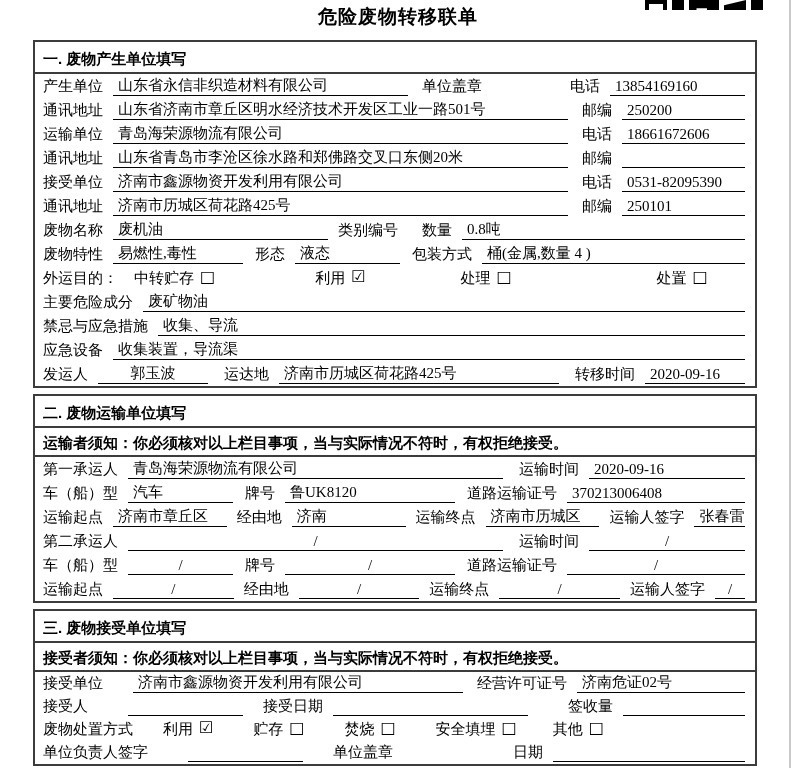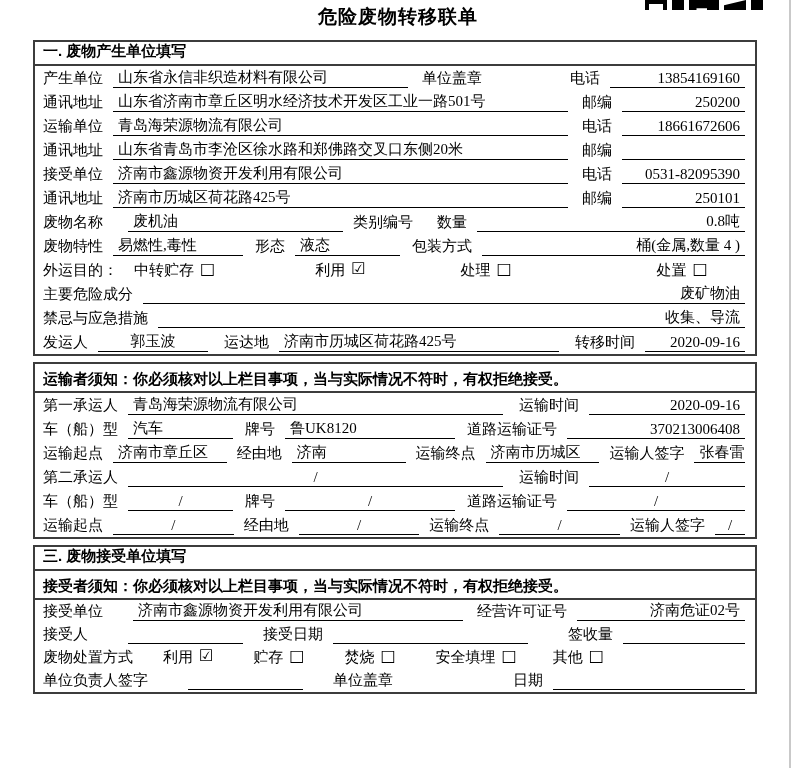--- a/index.html
+++ b/index.html
@@ -20,32 +20,32 @@
   }
   .qr{position:absolute;right:33px;top:0;height:10px;display:flex;gap:5px;overflow:hidden;align-items:flex-start;}
   .qr-o{width:22px;height:15px;border:4px solid #000;box-sizing:border-box;background:#fff;}
   .qr-b{height:15px;background:#000;}
   .qb1{width:12px;}.qb2{width:30px;clip-path:polygon(0 0,100% 0,100% 100%,60% 100%,60% 55%,25% 55%,25% 100%,0 100%);}
   .qb3{width:22px;clip-path:polygon(0 35%,100% 0,100% 100%,0 100%);}
   
   .sec{margin:0 39px 6px 33px;border:2px solid #3c3c3c;background:#fff;}
   .sec-h{
     font-family:"Liberation Sans","DejaVu Sans",sans-serif;font-weight:bold;
-    font-size:15px;padding:0 8px 3px 8px;border-bottom:2px solid #3c3c3c;
+    font-size:15px;padding:8px 8px 3px 8px;border-bottom:2px solid #3c3c3c;
   }
   .notice{padding:6px 8px 2px 8px;border-bottom:2px solid #3c3c3c;font-weight:bold;}
   .row{display:flex;align-items:flex-end;height:24px;box-sizing:border-box;padding:0 10px 2px 8px;}
   .sec3 .row{height:23px;}
   .lbl{white-space:nowrap;}
   .uv{border-bottom:1px solid #000;padding:0 5px;white-space:nowrap;overflow:hidden;box-sizing:border-box;min-height:18px;}
-  .f1{flex:1 1 auto;min-width:30px;text-align:right;}
+  .f1{flex:1 1 auto;min-width:30px;}
   .ctr{text-align:center;}
   .w105{width:105px;}.w110{width:110px;}.w115{width:115px;}.w125{width:125px;}
   .w130{width:130px;}.w170{width:170px;}.w175{width:175px;}.w195{width:195px;}
-  .w215{width:215px;margin-left:15px;}.w280{width:280px;}.w295{width:295px;}.w330{width:330px;}
+  .w215{width:215px;}.w280{width:280px;}.w295{width:295px;}.w330{width:330px;}
   .w375{width:375px;}.w455{width:455px;}.ml10{margin-left:10px;}.ml12{margin-left:12px;}
   .ml14{margin-left:14px;}.ml16{margin-left:16px;}.ml20{margin-left:20px;}
   .ml30{margin-left:30px;}.ml36{margin-left:36px;}.ml40{margin-left:40px;}
   .ml88{margin-left:88px;}.ml95{margin-left:95px;}.ml100{margin-left:100px;}
   .ml120{margin-left:120px;}.ml145{margin-left:145px;}
   .mr10{margin-right:10px;}
   .opt{white-space:nowrap;display:inline-flex;align-items:flex-start;gap:6px;}
   .box{font-family:"DejaVu Sans",sans-serif;font-size:16px;line-height:1;}
   .footer{padding:8px 0 0 37px;white-space:nowrap;}
 </style>
@@ -151,32 +151,37 @@
   <div class="row">
     <span class="lbl mr10">主要危险成分</span>
     <span class="uv f1">废矿物油</span>
   </div>
 
   <div class="row">
     <span class="lbl mr10">禁忌与应急措施</span>
     <span class="uv f1">收集、导流</span>
   </div>
 
+  <div class="row">
+    <span class="lbl mr10">应急设备</span>
+    <span class="uv f1">收集装置，导流渠</span>
+  </div>
 
   <div class="row">
     <span class="lbl mr10">发运人</span>
     <span class="uv w110 ctr">郭玉波</span>
     <span class="lbl ml16 mr10">运达地</span>
     <span class="uv w280">济南市历城区荷花路425号</span>
     <span class="lbl ml16 mr10">转移时间</span>
     <span class="uv f1">2020-09-16</span>
   </div>
 </div>
 
 <div class="sec">
+  <div class="sec-h">二. 废物运输单位填写</div>
   <div class="notice">运输者须知：你必须核对以上栏目事项，当与实际情况不符时，有权拒绝接受。</div>
 
   <div class="row">
     <span class="lbl mr10">第一承运人</span>
     <span class="uv w375">青岛海荣源物流有限公司</span>
     <span class="lbl ml16 mr10">运输时间</span>
     <span class="uv f1">2020-09-16</span>
   </div>
 
   <div class="row">

